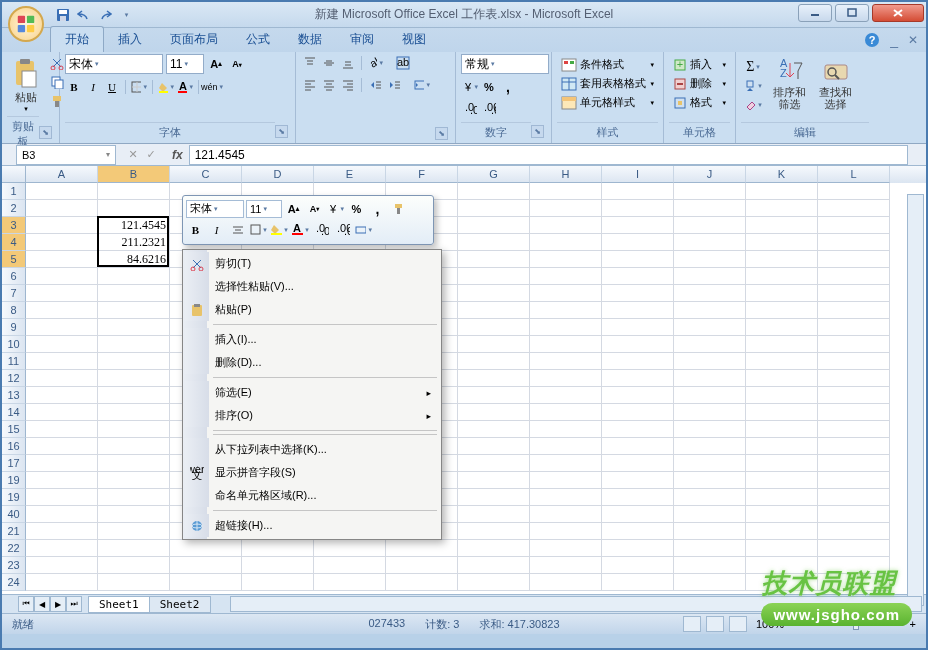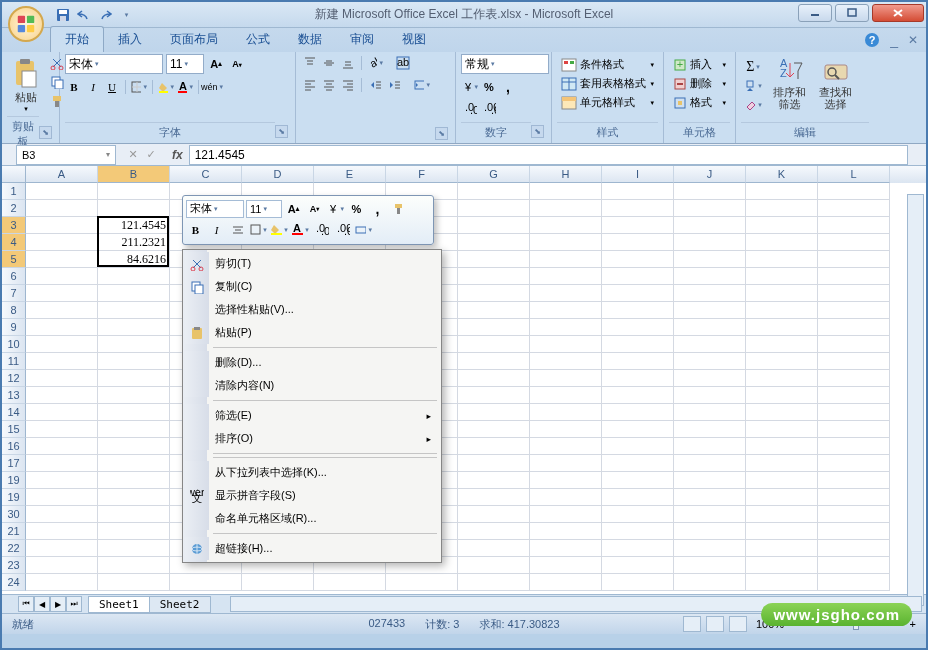--- a/index.html
+++ b/index.html
@@ -510,21 +510,21 @@
         <div class="row-h">10</div>
         <div class="row-h">11</div>
         <div class="row-h">12</div>
         <div class="row-h">13</div>
         <div class="row-h">14</div>
         <div class="row-h">15</div>
         <div class="row-h">16</div>
         <div class="row-h">17</div>
         <div class="row-h">19</div>
         <div class="row-h">19</div>
-        <div class="row-h">30</div>
+        <div class="row-h">40</div>
         <div class="row-h">21</div>
         <div class="row-h">22</div>
         <div class="row-h">23</div>
         <div class="row-h">24</div>
       </div>
     <div class="cells">
         <div class="cell" style="left: 0px; top: 0px;"></div>
         <div class="cell" style="left: 72px; top: 0px;"></div>
         <div class="cell" style="left: 144px; top: 0px;"></div>
         <div class="cell" style="left: 216px; top: 0px;"></div>
@@ -892,49 +892,40 @@
       <div class="ctx-icon-col">
         <svg width="14" height="14">
           <path d="M3 3 L11 11 M11 3 L3 11" stroke="#3a6fb5"></path>
           <circle cx="3" cy="12" r="2" fill="none" stroke="#d45"></circle>
           <circle cx="11" cy="12" r="2" fill="none" stroke="#d45"></circle>
         </svg>
       </div>
       <span>剪切(T)</span>
     </div>
     <div class="ctx-item">
-      <div class="ctx-icon-col">
-        <svg width="14" height="14">
-          <rect x="2" y="2" width="8" height="9" fill="#fff" stroke="#3a6fb5"></rect>
-          <rect x="5" y="5" width="8" height="9" fill="#fff" stroke="#3a6fb5"></rect>
-        </svg>
-      </div>
-      <span>复制(C)</span>
-    </div>
-    <div class="ctx-item">
       <div class="ctx-icon-col"></div>
       <span>选择性粘贴(V)...</span>
     </div>
     <div class="ctx-item">
       <div class="ctx-icon-col">
         <svg width="14" height="14">
           <rect x="2" y="2" width="10" height="11" fill="#e8c36a" rx="1"></rect>
           <rect x="4" y="1" width="6" height="3" fill="#888"></rect>
         </svg>
       </div>
       <span>粘贴(P)</span>
     </div>
     <div class="ctx-sep"></div>
     <div class="ctx-item">
       <div class="ctx-icon-col"></div>
-      <span>删除(D)...</span>
+      <span>插入(I)...</span>
     </div>
     <div class="ctx-item">
       <div class="ctx-icon-col"></div>
-      <span>清除内容(N)</span>
+      <span>删除(D)...</span>
     </div>
     <div class="ctx-sep"></div>
     <div class="ctx-item ctx-arrow">
       <div class="ctx-icon-col"></div>
       <span>筛选(E)</span>
     </div>
     <div class="ctx-item ctx-arrow">
       <div class="ctx-icon-col"></div>
       <span>排序(O)</span>
     </div>
@@ -998,14 +989,15 @@
     <span style="margin:0 4px">100%</span>
     <span style="cursor:pointer">−</span>
     <div class="zoom-slider">
         <div class="zoom-thumb"></div>
       </div>
     <span style="cursor:pointer">+</span>
   </div>
 </div>
 
 <div class="watermark">
+  <div class="wm-text">技术员联盟</div>
   <div class="wm-url">www.jsgho.com</div>
 </div>
 
 </body></html>

